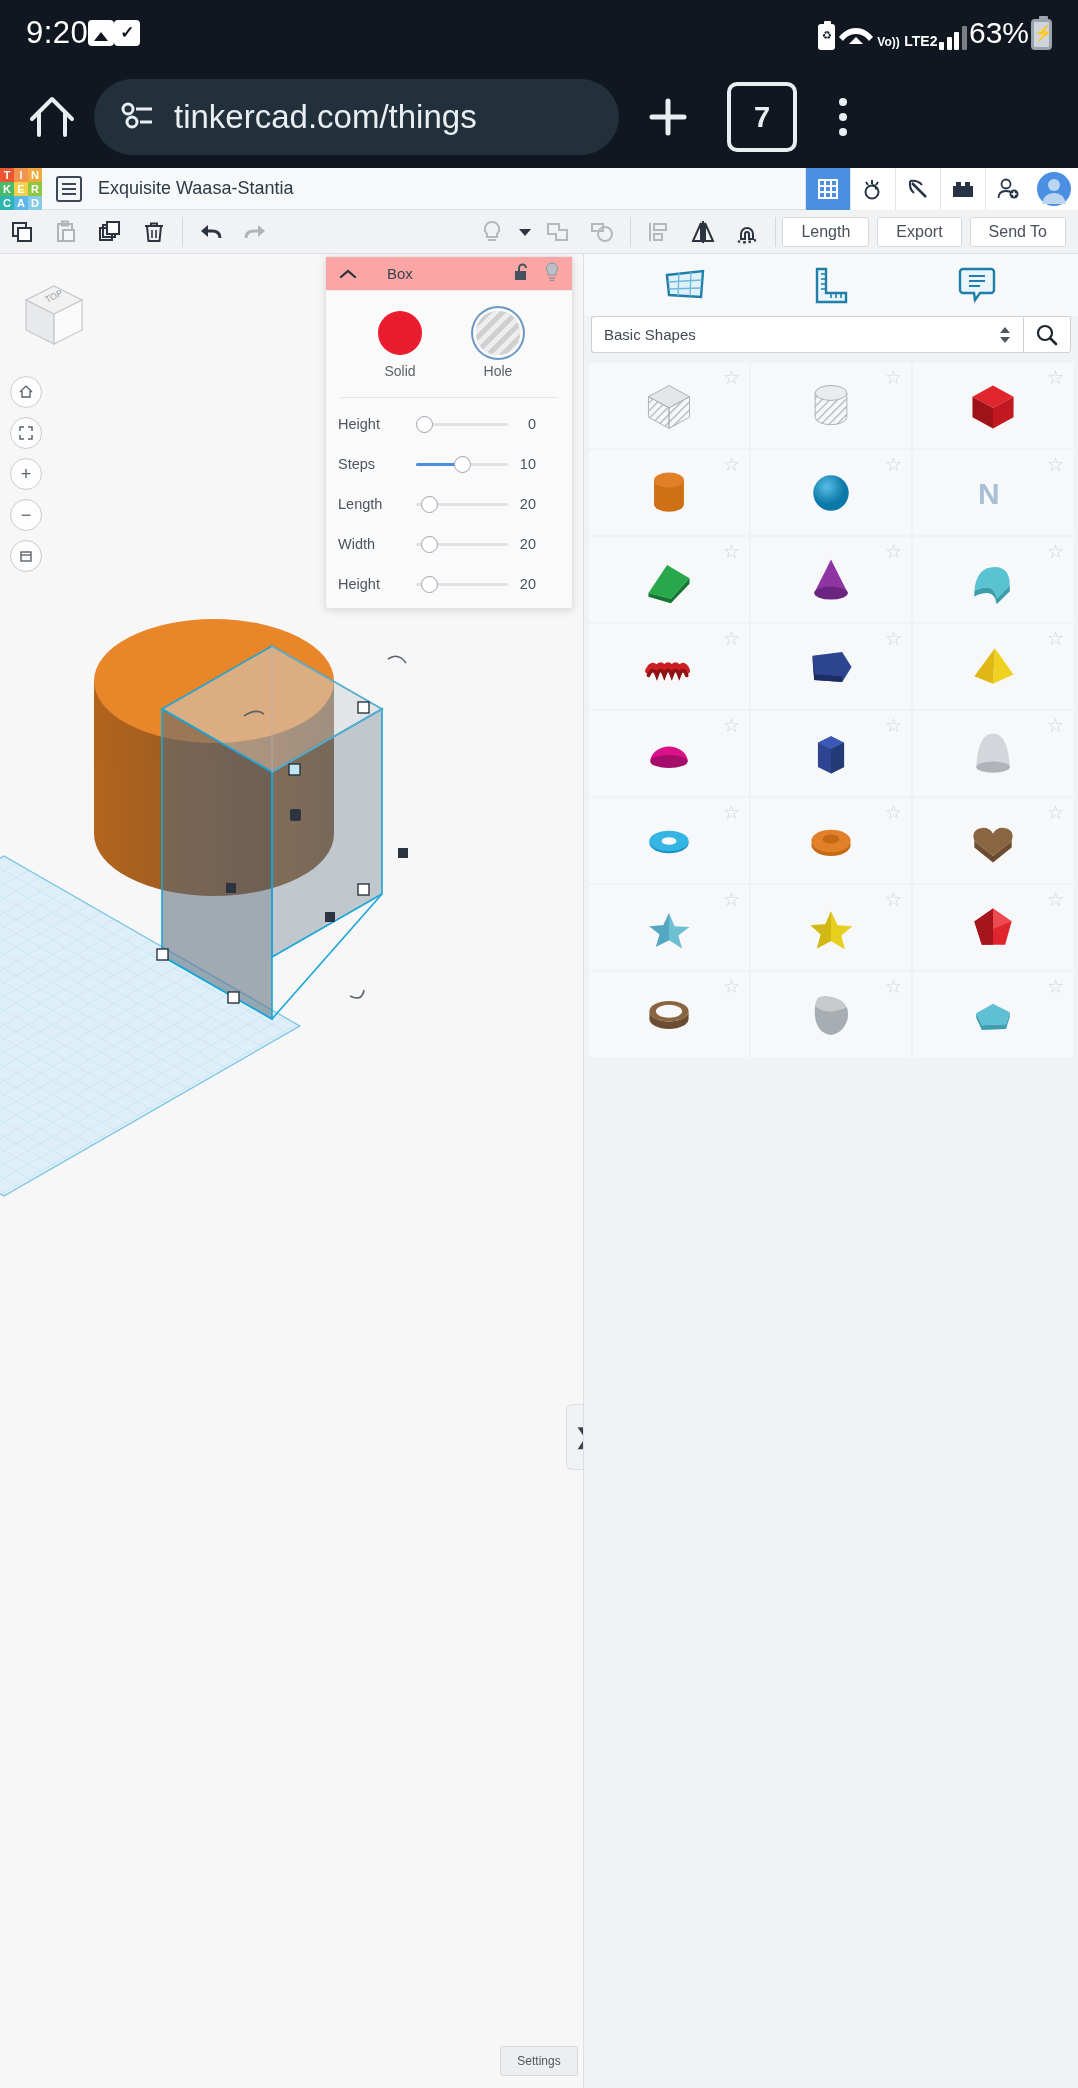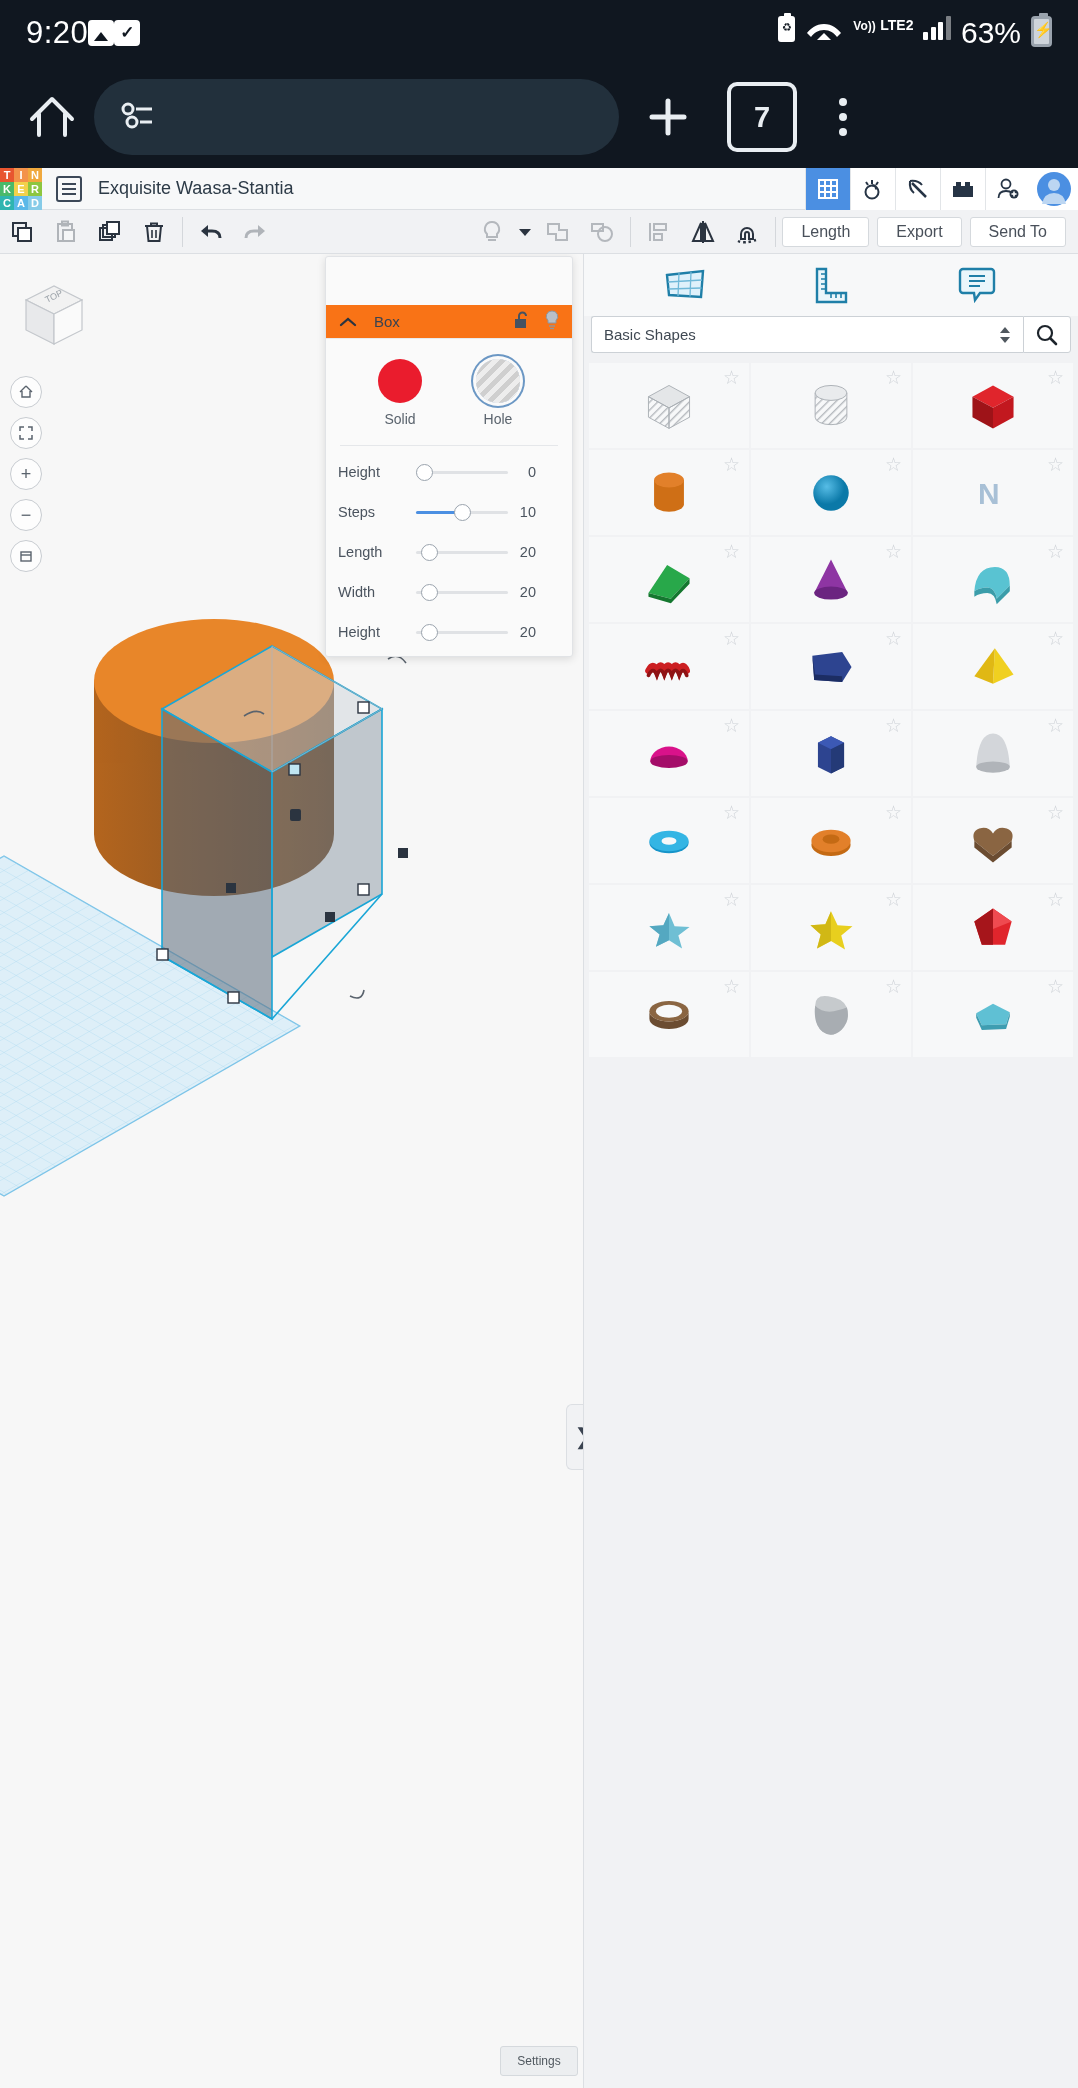--- a/index.html
+++ b/index.html
@@ -18,21 +18,21 @@
     padding: 0 26px;
   }
   .sb-left { display: flex; align-items: center; }
   .sb-clock { font-size: 31px; font-weight: 400; letter-spacing: .5px; }
   .sb-ic { width: 26px; height: 26px; display:inline-block; position:relative;}
   .ic-photo { border:3px solid #fff; border-radius:4px; background:#fff;}
   .ic-photo::after{content:"";position:absolute;left:3px;bottom:2px;width:0;height:0;
     border-left:7px solid transparent;border-right:7px solid transparent;border-bottom:9px solid #101720;}
   .ic-check { border:3px solid #fff; border-radius:4px; background:#fff; color:#101720;
     font-size:17px; line-height:20px; text-align:center; font-weight:bold;}
-  .sb-right { display: flex; align-items: flex-start; gap: 10px; margin-left: 17px; }
+  .sb-right { display: flex; align-items: flex-end; gap: 2px; margin-left: 17px; }
   .sb-batt-sm { width:17px;height:26px;border:2.5px solid #fff;border-radius:3px;position:relative;background:#fff;}
   .sb-batt-sm::before{content:"";position:absolute;top:-5px;left:4px;width:7px;height:4px;background:#fff;border-radius:1px;}
   .sb-batt-sm::after{content:"\267B";position:absolute;left:0;right:0;top:3px;text-align:center;font-size:11px;color:#101720;}
   .wifi-wrap{position:relative;width:38px;height:30px;}
   .volte{font-size:13px;line-height:12px;text-align:center;font-weight:bold;}
   .sb-bars{display:flex;align-items:flex-end;gap:2.5px;height:24px;}
   .sb-bars i{display:block;width:5px;background:#fff;border-radius:1px;}
   .sb-pct{font-size:30px;font-weight:400;}
   .sb-batt { width:21px;height:31px;border:3px solid #9aa3ad;border-radius:4px;position:relative;background:#cfd5db;}
   .sb-batt::before{content:"";position:absolute;top:-6px;left:5px;width:9px;height:5px;background:#9aa3ad;border-radius:1px;}
@@ -99,22 +99,22 @@
 
   
   .workplane{position:absolute;left:-6px;top:352px;width:470px;height:600px;}
 
   
   .inspector{
     position:absolute;left:325px;top:256px;width:248px;
     background:#fafafa;border:1px solid #e1e3e6;border-radius:3px;
     box-shadow:0 2px 8px rgba(0,0,0,.12);
   }
-  .insp-head{height:34px;background:#f97316;border-bottom:1px solid #e8eaec;
-    display:flex;align-items:center;padding:0 12px;gap:16px;margin-top:48px;}
+  .insp-head{height:34px;background:#fca5a5;border-bottom:1px solid #e8eaec;
+    display:flex;align-items:center;padding:0 12px;gap:29px;}
   .insp-chev{width:20px;height:20px;display:flex;align-items:center;justify-content:center;}
   .insp-title{font-size:15px;color:#3a4350;}
   .insp-head-right{margin-left:auto;display:flex;align-items:center;gap:14px;}
   .insp-body{padding:14px 0 4px;}
   .sh-row{display:flex;justify-content:center;gap:54px;padding:6px 0 4px;}
   .sh-item{display:flex;flex-direction:column;align-items:center;gap:8px;}
   .sh-swatch{width:44px;height:44px;border-radius:50%;}
   .sh-hole{background:repeating-linear-gradient(-45deg,#cfcfcf 0 5px,#ededed 5px 10px);
     box-shadow:0 0 0 3px #fafafa, 0 0 0 5px #6b97c4;}
   .sh-label{font-size:14px;color:#5a636d;}
@@ -203,20 +203,21 @@
     </div>
     <div class="omnibox">
       <span>
         <svg width="36" height="30" viewBox="0 0 36 30">
           <circle cx="8" cy="9" r="5" stroke="#e9eef2" stroke-width="3" fill="none"></circle>
           <line x1="16" y1="9" x2="32" y2="9" stroke="#e9eef2" stroke-width="3"></line>
           <circle cx="12" cy="22" r="5" stroke="#e9eef2" stroke-width="3" fill="none"></circle>
           <line x1="20" y1="22" x2="32" y2="22" stroke="#e9eef2" stroke-width="3"></line>
         </svg>
       </span>
+      <span class="omni-url">tinkercad.com/things</span>
     </div>
     <div class="plus-btn">
       <svg width="56" height="56" viewBox="0 0 56 56">
         <line x1="28" y1="12" x2="28" y2="44" stroke="#e9eef2" stroke-width="5" stroke-linecap="round"></line>
         <line x1="12" y1="28" x2="44" y2="28" stroke="#e9eef2" stroke-width="5" stroke-linecap="round"></line>
       </svg>
     </div>
     <div class="tabs-btn">
       <span>7</span>
     </div>

